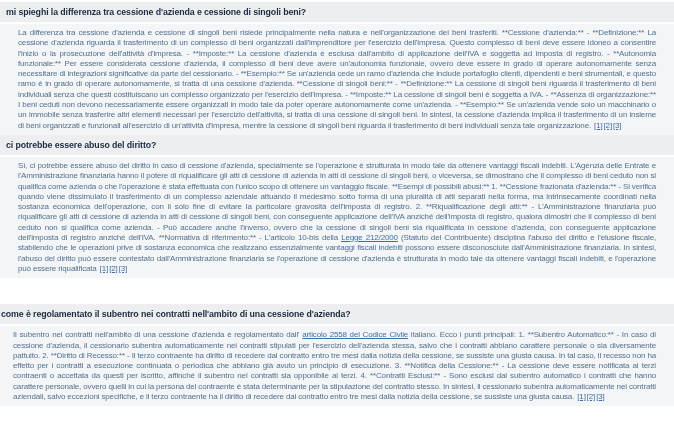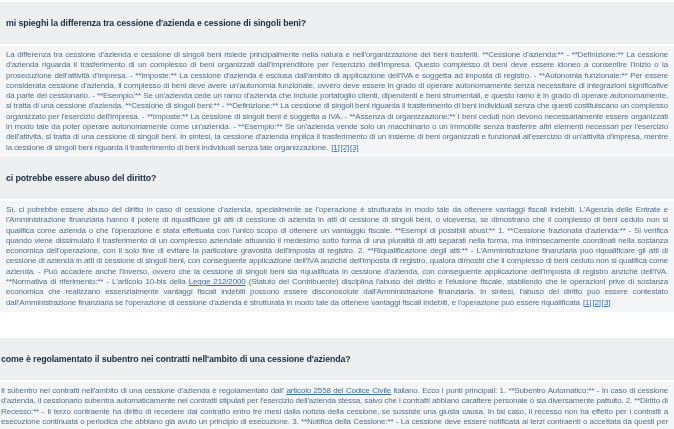--- a/index.html
+++ b/index.html
@@ -20,31 +20,31 @@
   }
   #qa-thread { padding-top: 2px; }
   .qa { }
   .qa:first-child { margin-top: 0; }
   .qa:nth-of-type(3) { margin-top: 26px; margin-left: -5px; width: calc(100% + 5px); }
   .q {
     background: var(--question-bg);
     color: var(--question-text);
     font-size: 8.8px;
     font-weight: 700;
-    padding: 16px 6px;
+    padding: 5px 6px;
     letter-spacing: -0.1px;
     margin-bottom: 2px;
   }
   .a {
     background: var(--answer-bg);
     color: var(--answer-text);
     font-size: 8px;
     line-height: 10.3px;
     letter-spacing: -0.15px;
-    padding: 4px 6px;
+    padding: 4px 18px;
     text-align: justify;
   }
   .a a { color: var(--link); text-decoration: underline; cursor: pointer; }
   .a a.cite { margin-left: 1px; white-space: nowrap; }
 </style>
 </head>
 <body>
 
 <div id="qa-thread">
     <section class="qa">

